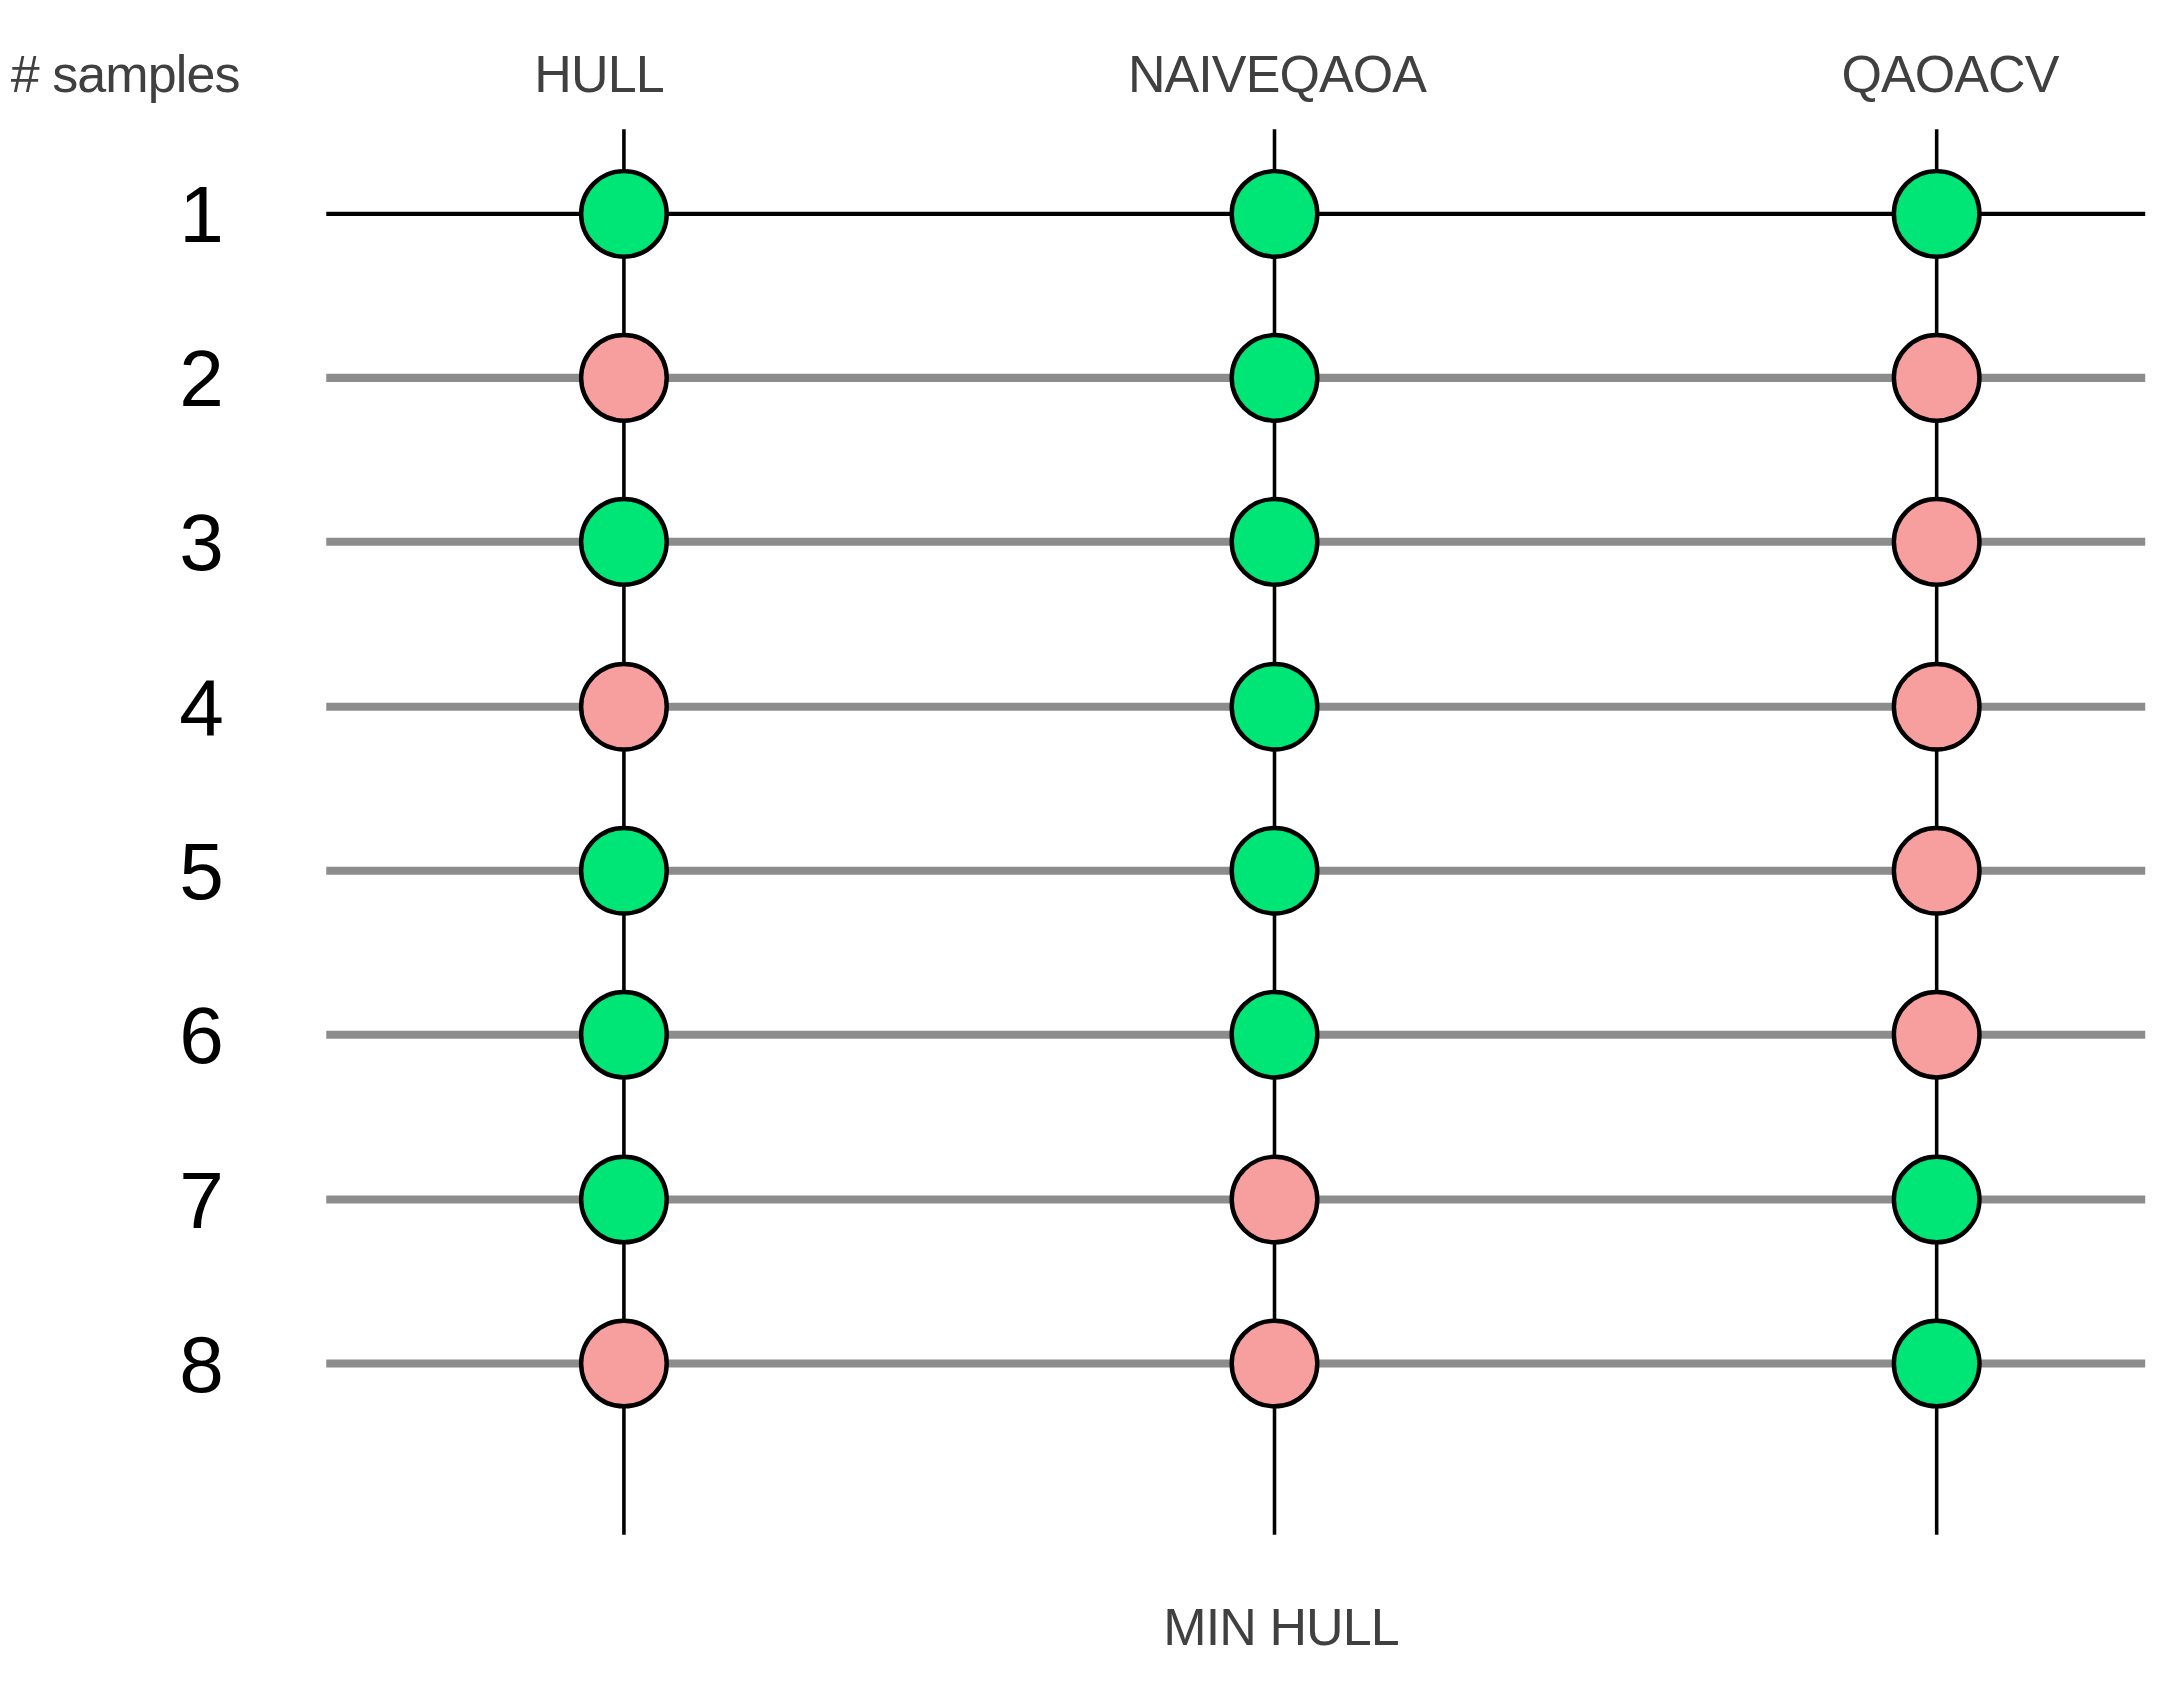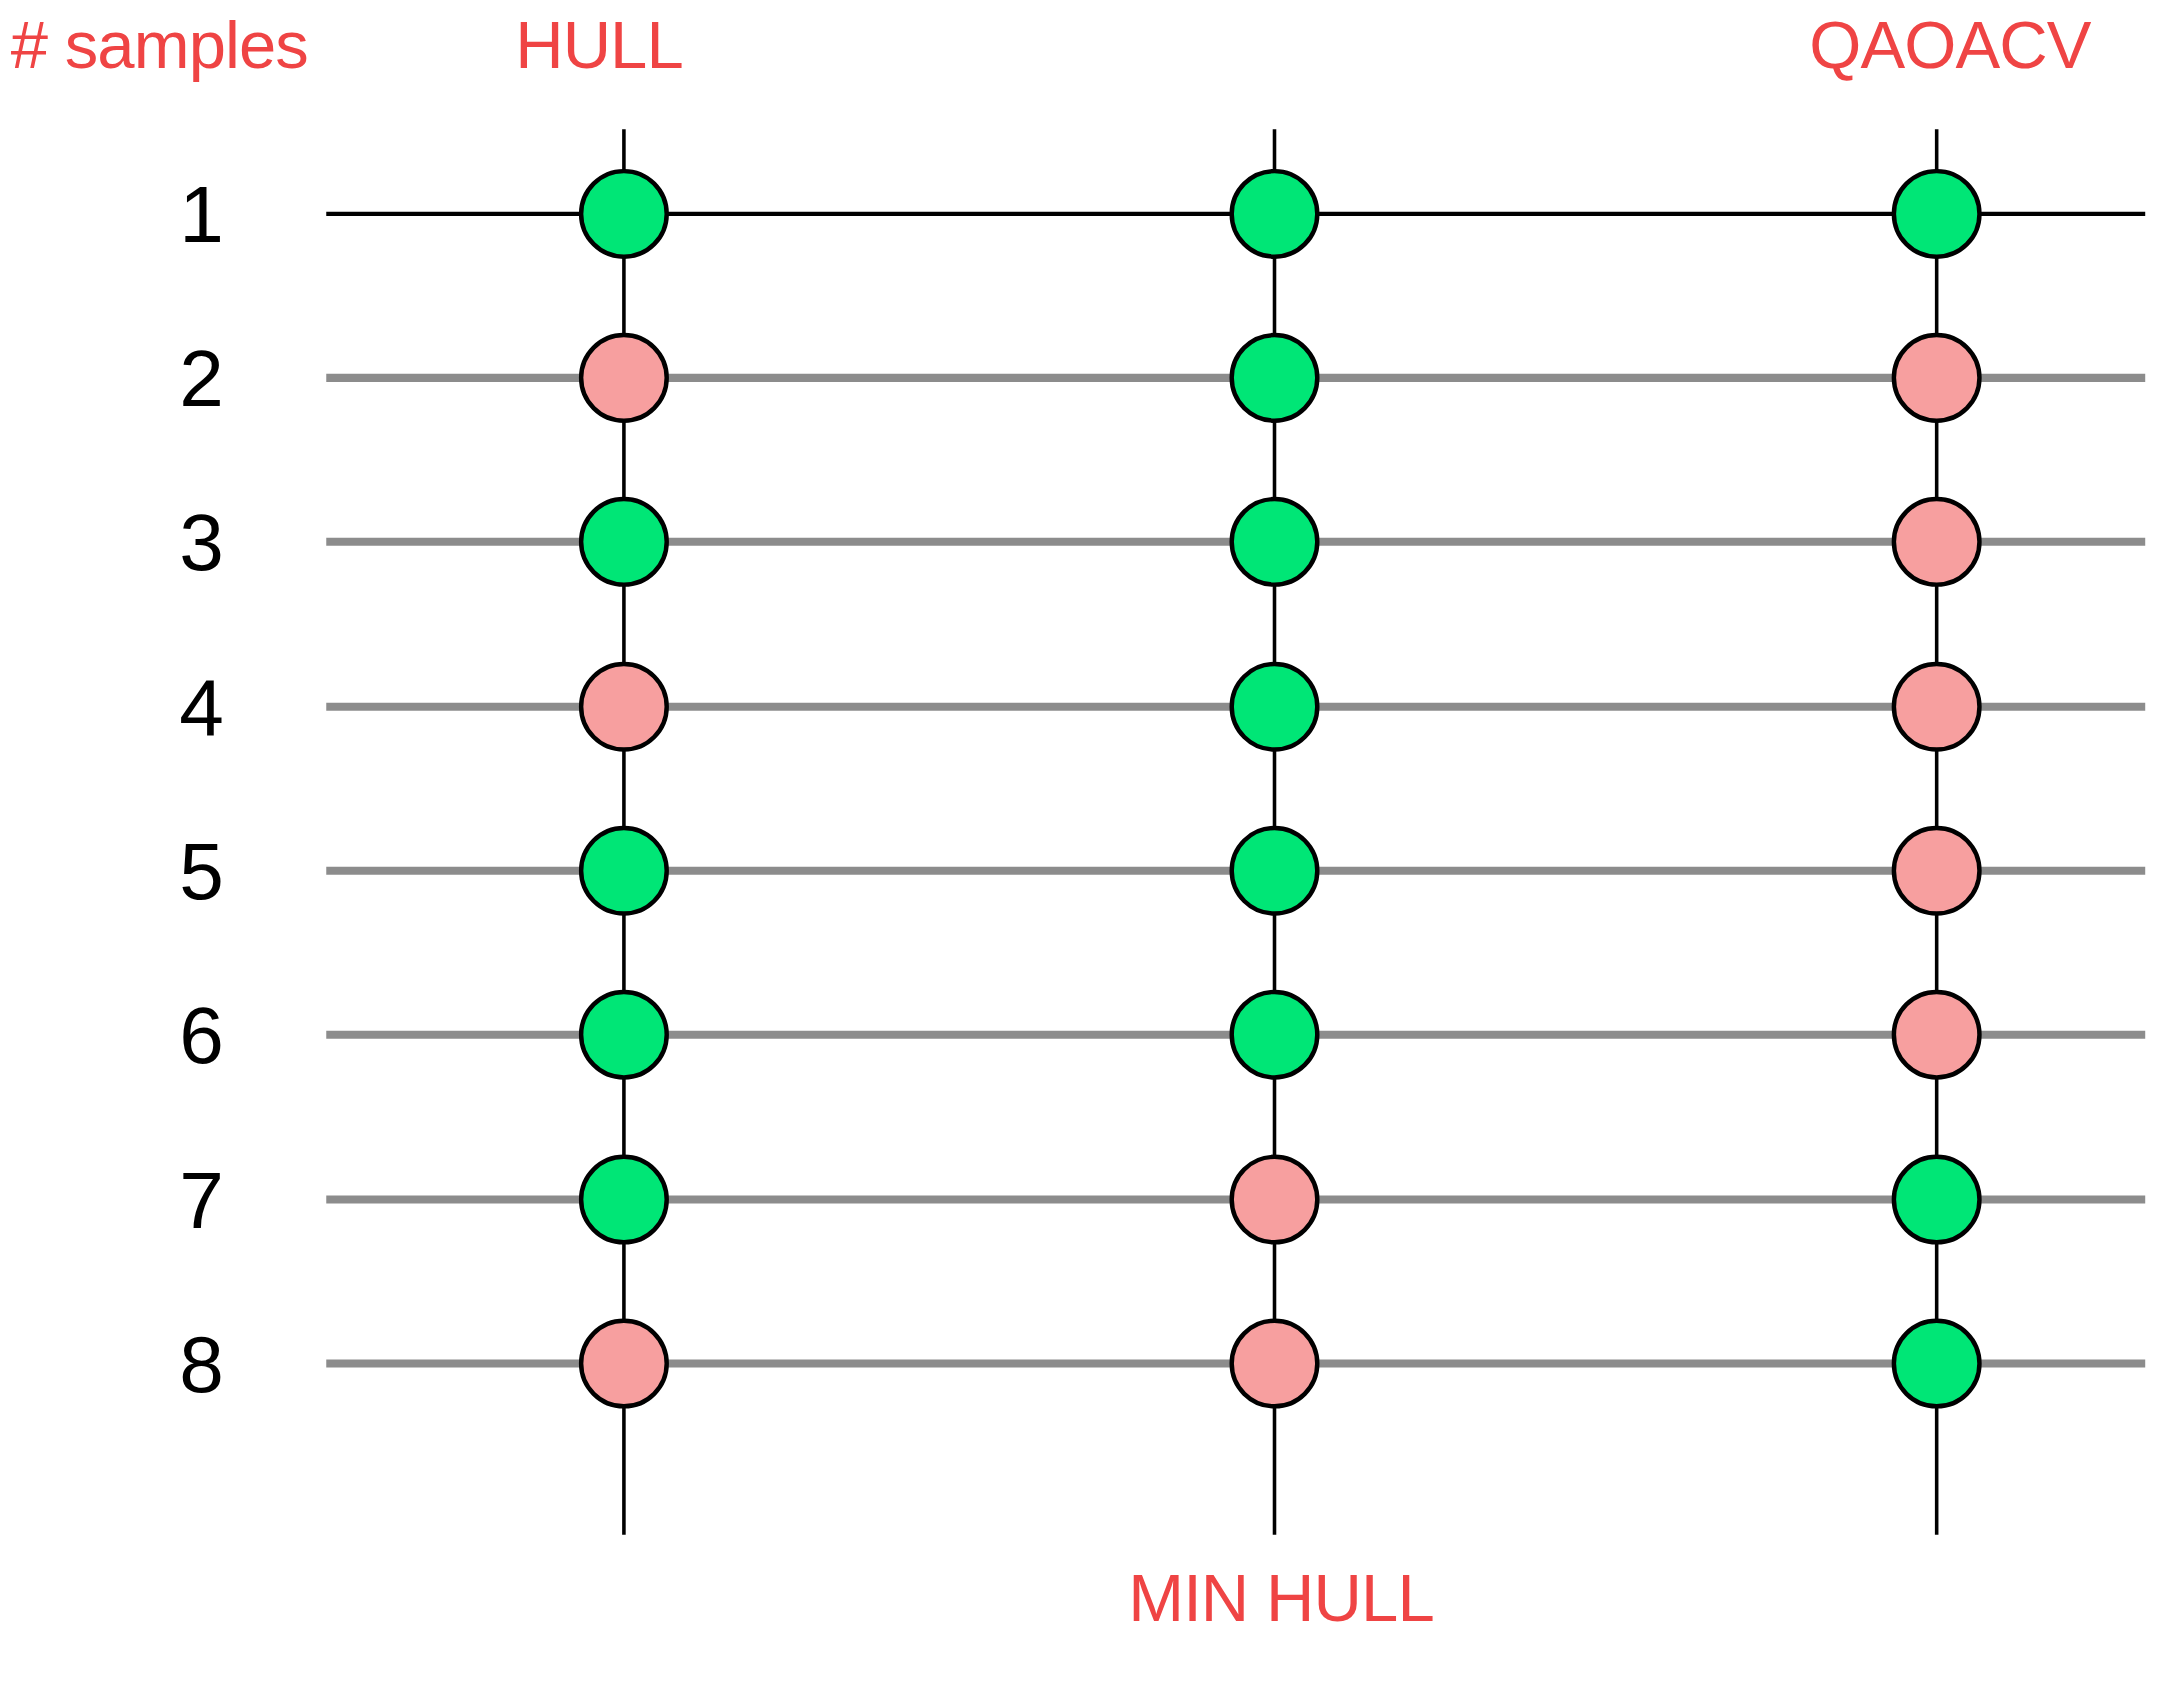--- a/index.html
+++ b/index.html
@@ -11,25 +11,26 @@
     position: relative;
     width: 2164px;
     height: 1704px;
     background: #ffffff;
     overflow: hidden;
     font-family: "Liberation Sans", sans-serif;
     color: #000000;
   }
   .label {
     position: absolute;
-    font-size: 67px;
+    font-size: 52px;
     line-height: 89px;
     white-space: nowrap;
-    color: #ef4444;
+    color: #404040;
     letter-spacing: -0.9px;
+    margin-top: 30px;
   }
   .hdr-samples { left: 10.7px;  top: 0px; }
   .hdr-col     { top: 0px; transform: translateX(-50%); }
   .hdr-col1    { left: 599px;  }
   .hdr-col2    { left: 1277px; }
   .hdr-col3    { left: 1950px; }
   .footer-title {
     left: 1281px;
     top: 1553px;
     transform: translateX(-50%);
@@ -45,20 +46,21 @@
 </style>
 </head>
 <body>
 
 <div class="stage">
 
   <div class="label hdr-samples"># samples</div>
 
   <div class="label hdr-col hdr-col1">HULL</div>
 
+  <div class="label hdr-col hdr-col2">NAIVEQAOA</div>
 
   <div class="label hdr-col hdr-col3">QAOACV</div>
 
   <svg id="grid" viewBox="0 0 2428 1912" xmlns="http://www.w3.org/2000/svg">
       <line x1="366" y1="240" x2="2407" y2="240" stroke="#000000" stroke-width="5"></line>
       <line x1="366" y1="424" x2="2407" y2="424" stroke="#8c8c8c" stroke-width="9"></line>
       <line x1="366" y1="608" x2="2407" y2="608" stroke="#8c8c8c" stroke-width="9"></line>
       <line x1="366" y1="793" x2="2407" y2="793" stroke="#8c8c8c" stroke-width="9"></line>
       <line x1="366" y1="977" x2="2407" y2="977" stroke="#8c8c8c" stroke-width="9"></line>
       <line x1="366" y1="1161" x2="2407" y2="1161" stroke="#8c8c8c" stroke-width="9"></line>

